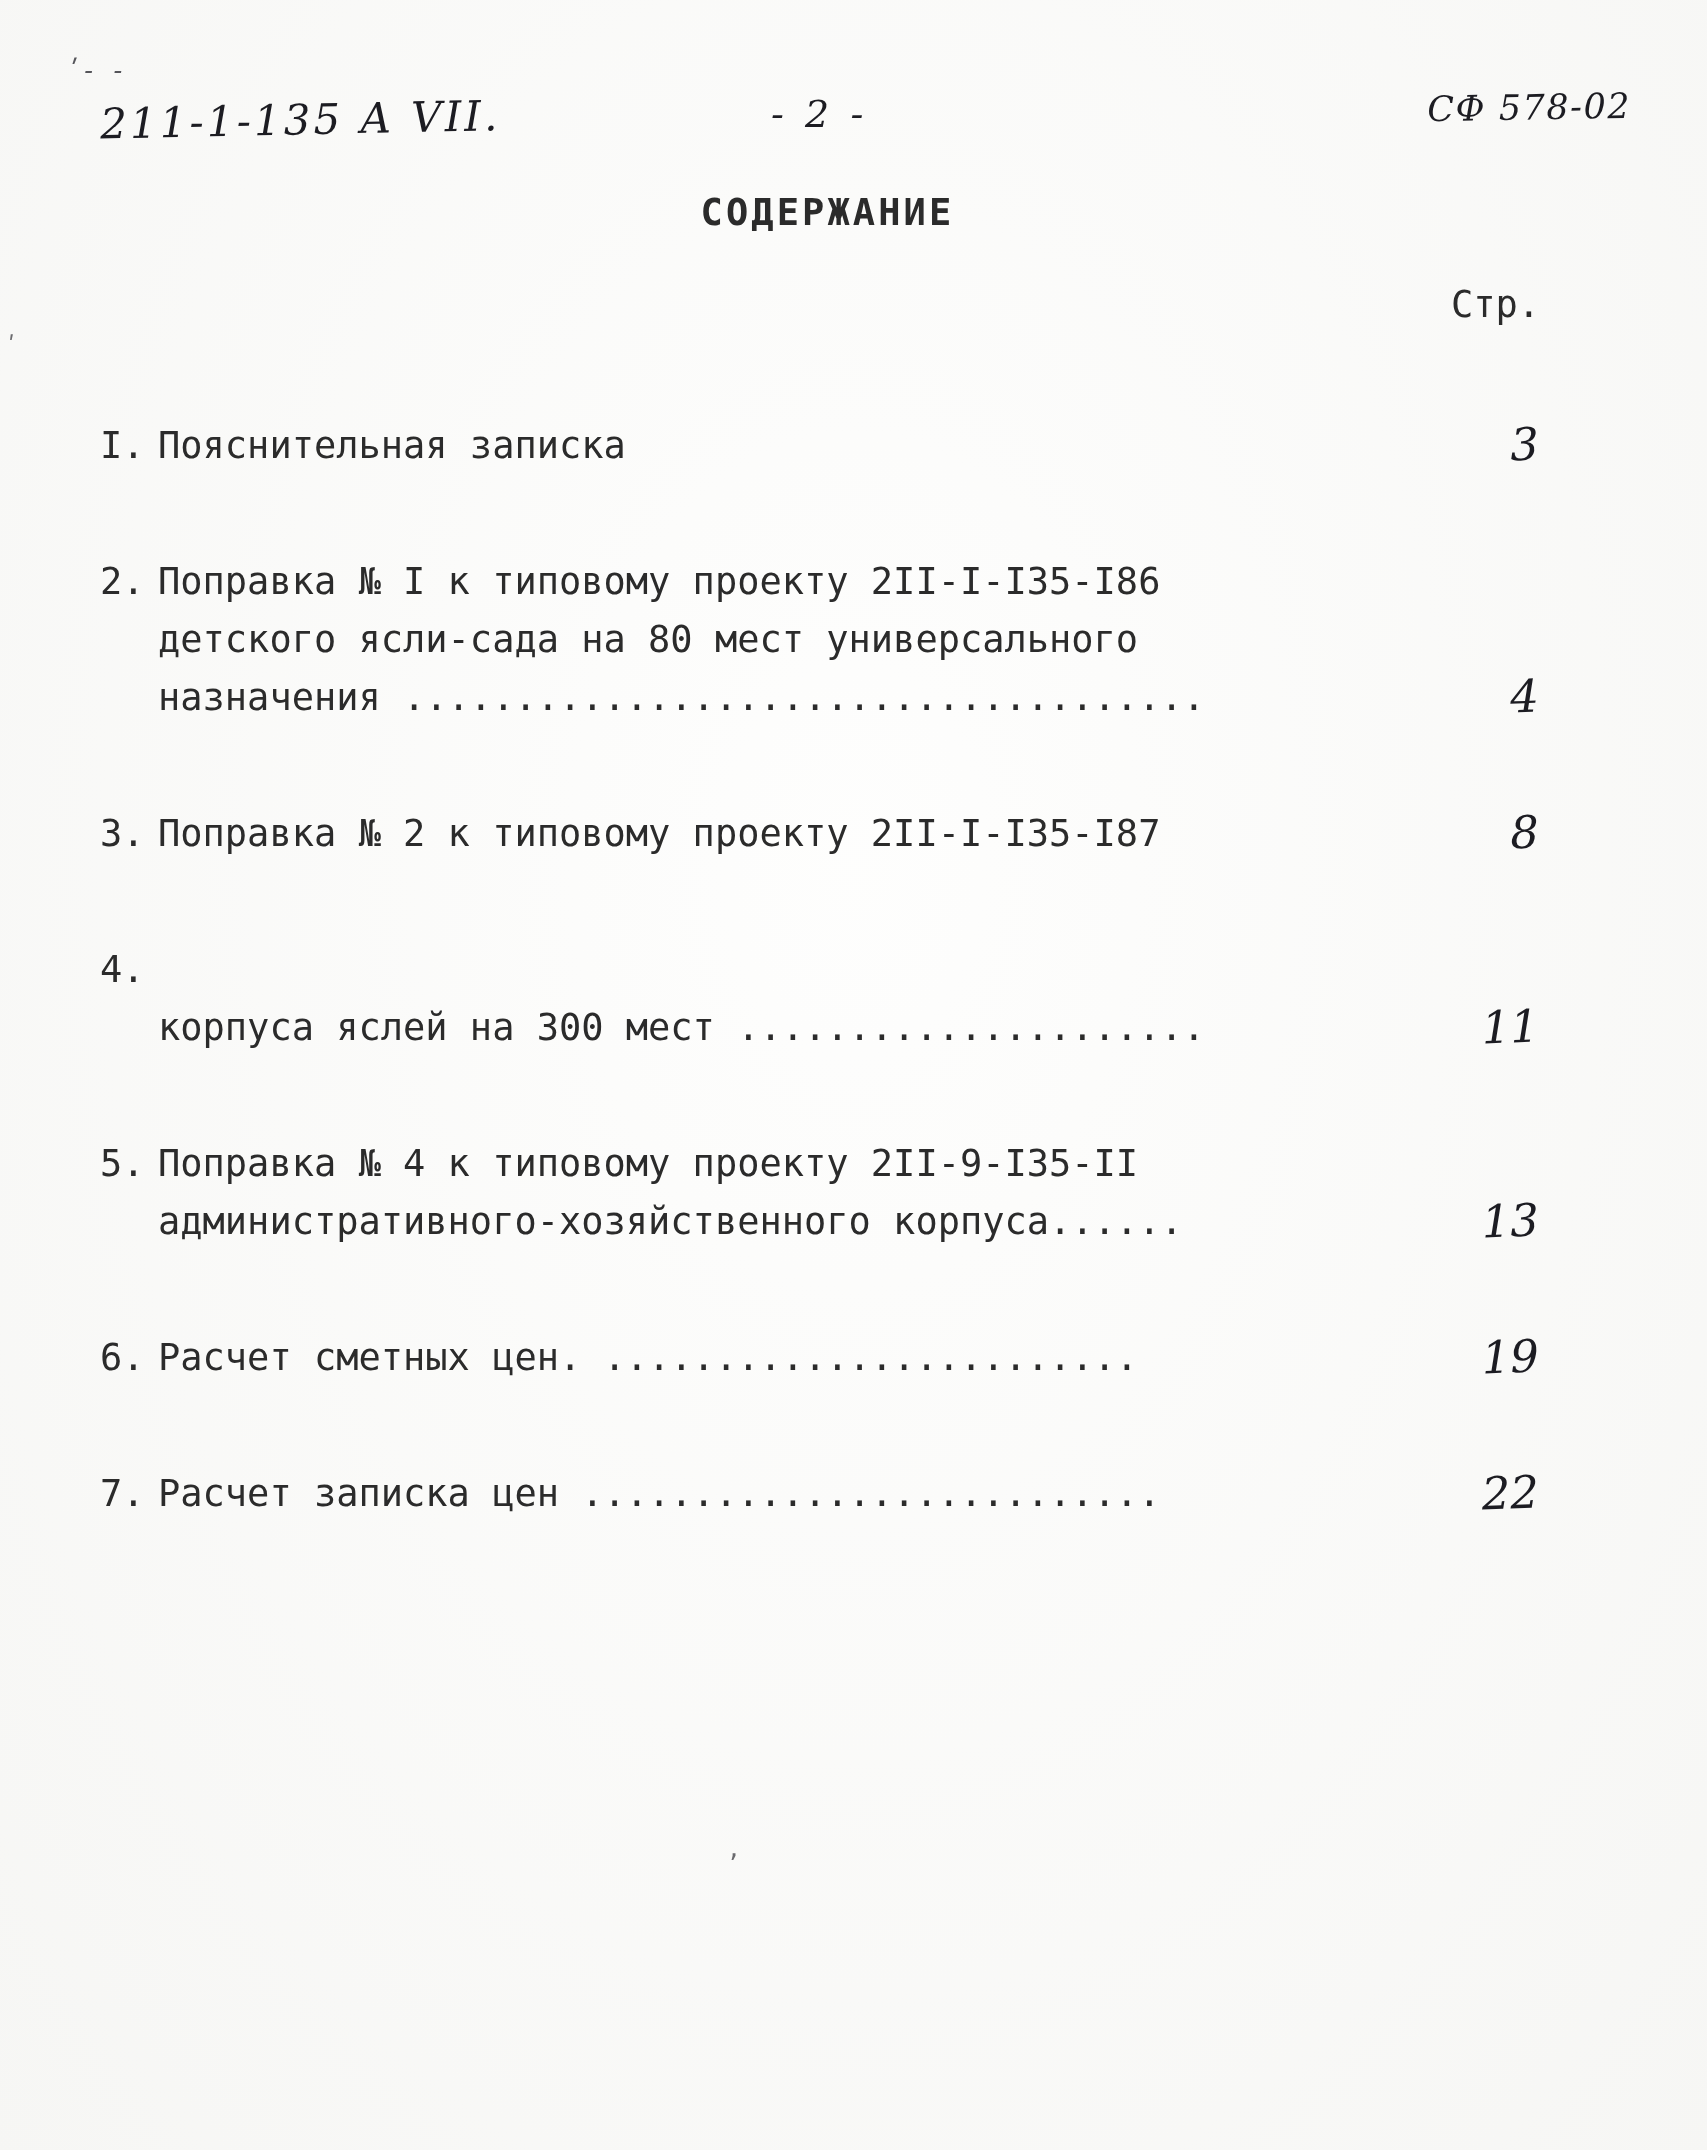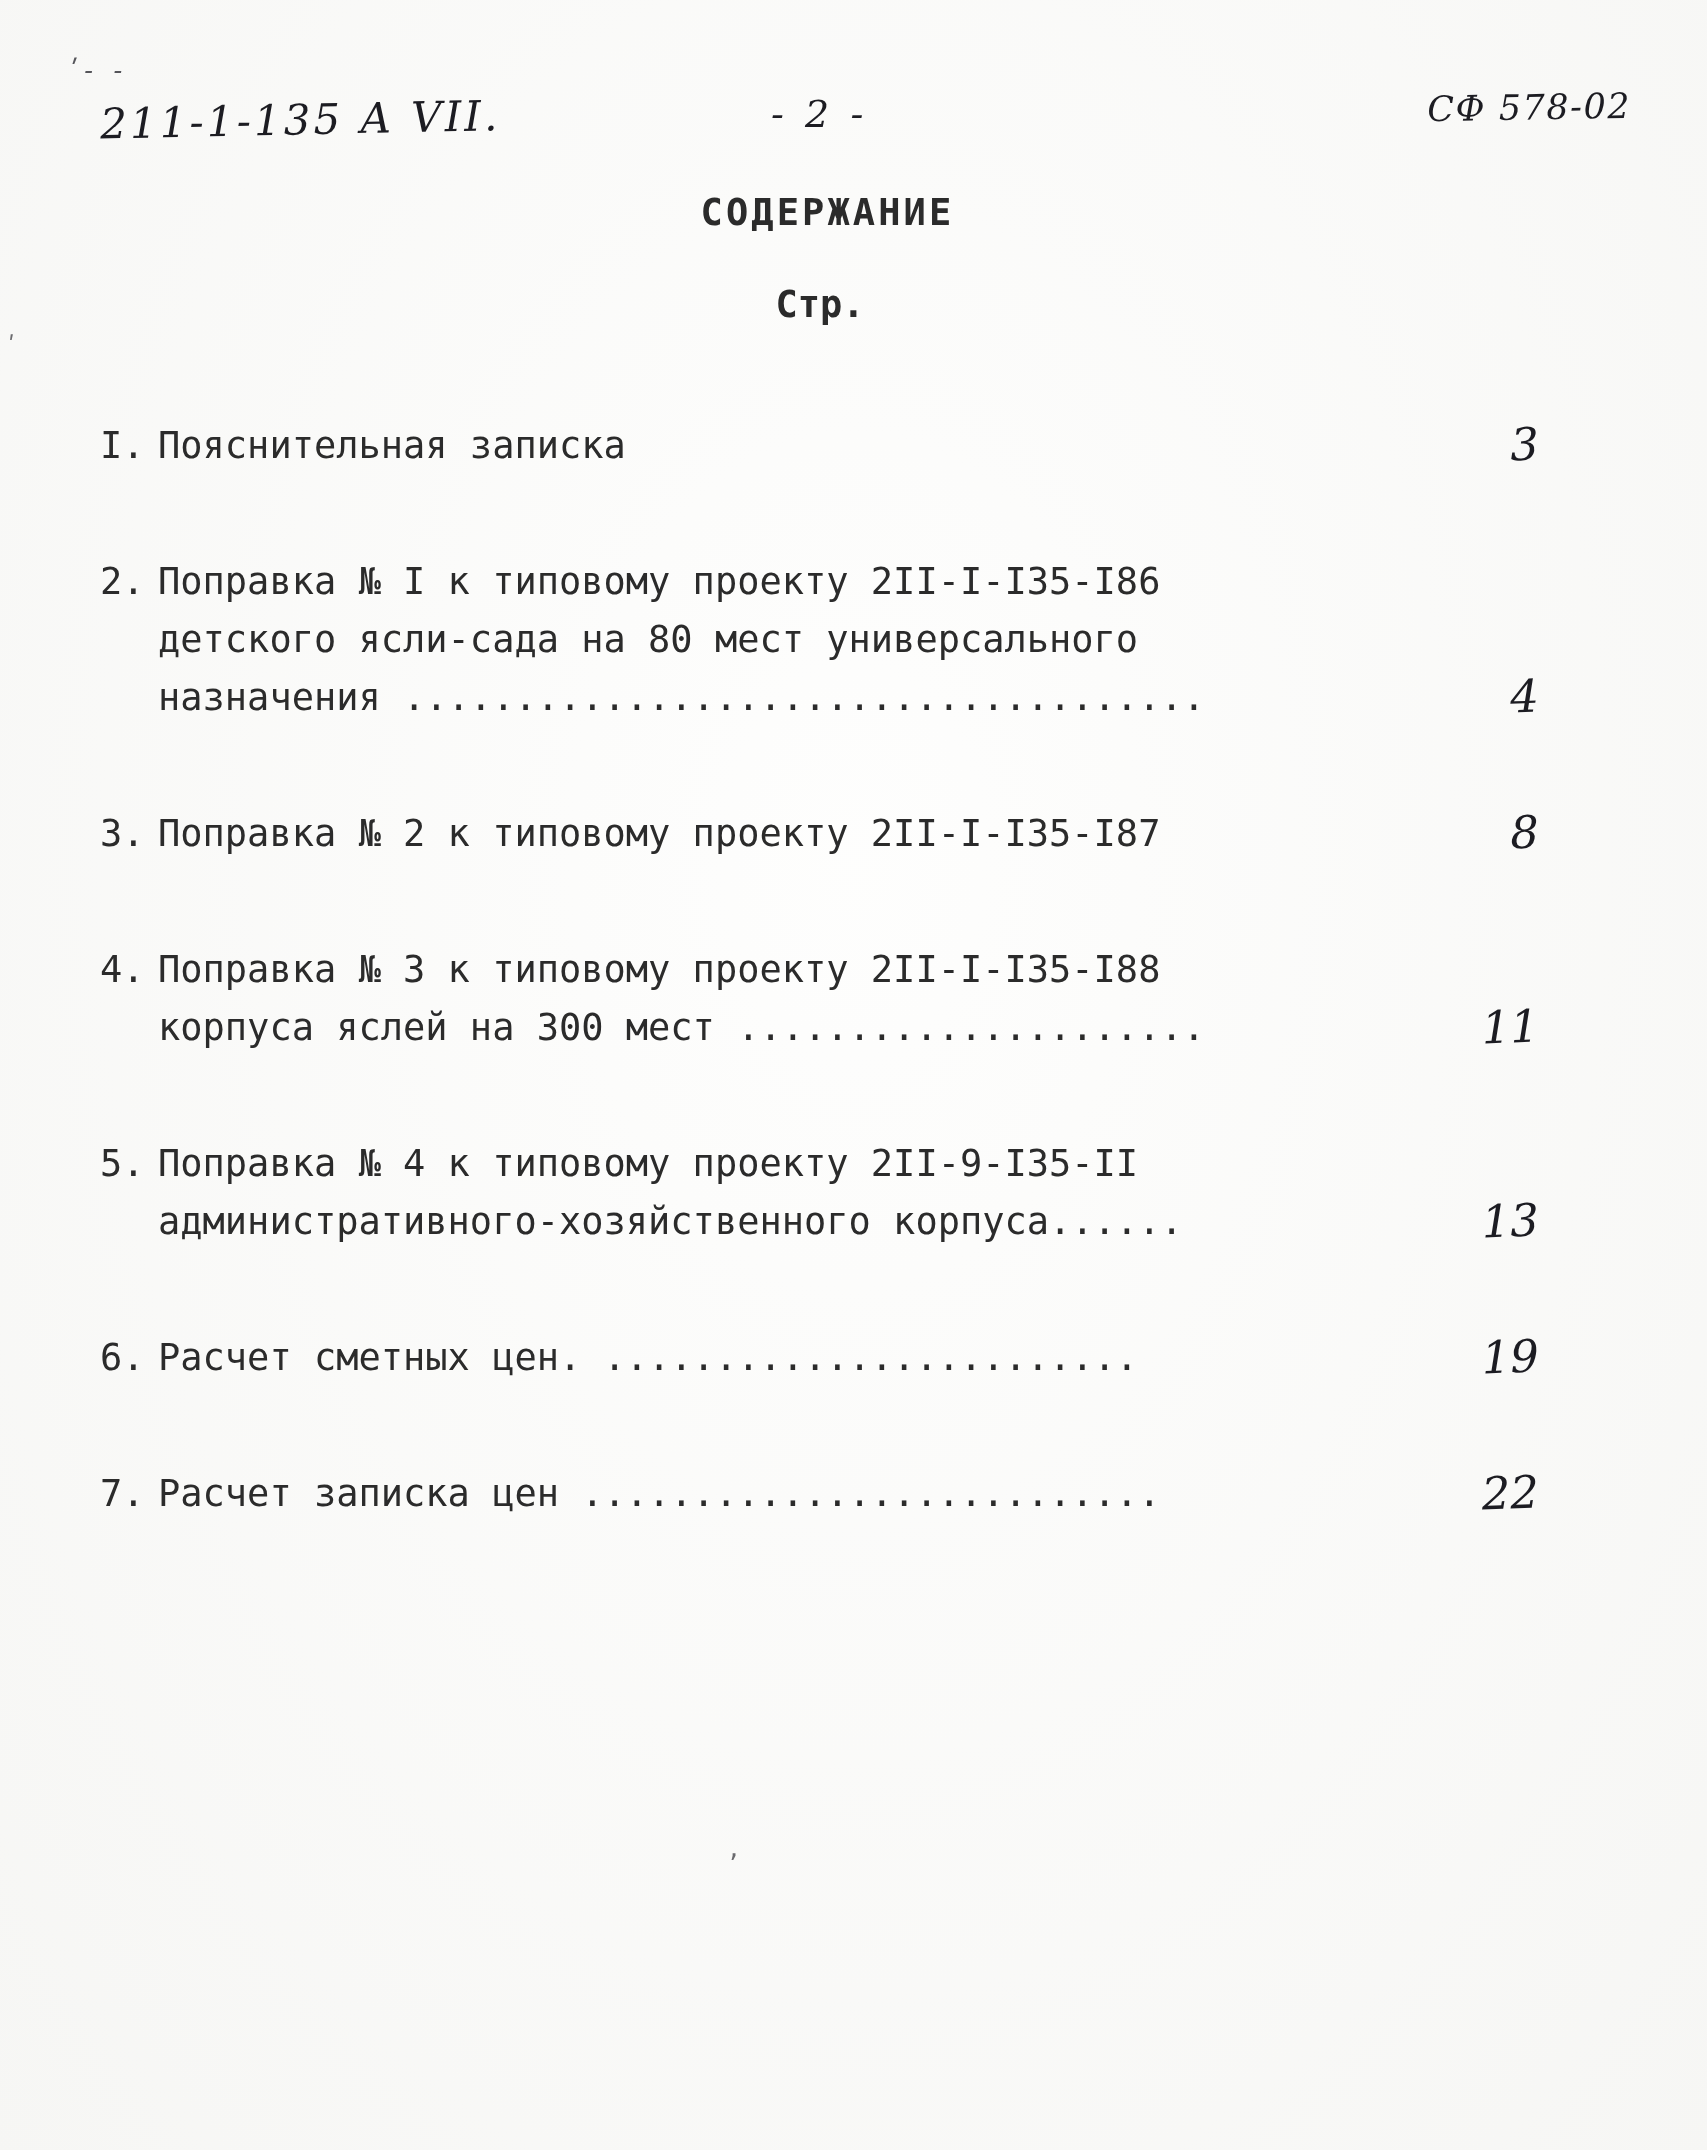--- a/index.html
+++ b/index.html
@@ -67,24 +67,23 @@
   .title{
     margin-top:50px;
     text-align:center;
     font-size:37px;
     font-weight:bold;
     letter-spacing:3.1px;
     transform:translateX(-38px);
   }
   .page-col-label{
     margin-top:49px;
-    text-align:center;
+    text-align:right;
     padding-right:91px;
     font-size:37px;
-    font-weight:bold;
   }
   
   .toc{
     margin-top:91px;
   }
   .toc-item{
     display:flex;
     align-items:flex-end;
     margin-bottom:78px;
   }
@@ -153,21 +152,21 @@
         <div class="toc-page handwritten">4</div>
       </div>
       <div class="toc-item">
         <div class="toc-entry">
           <div class="toc-line"><span class="toc-num">3.</span><span class="toc-text">Поправка № 2 к типовому проекту 2II-I-I35-I87</span></div>
         </div>
         <div class="toc-page handwritten">8</div>
       </div>
       <div class="toc-item">
         <div class="toc-entry">
-          <div class="toc-line"><span class="toc-num">4.</span><span class="toc-text">Поправка № 3 к типовому проекту 2II-I-I35-I88</span></div>
+          <div class="toc-line"><span class="toc-num">4.</span></div>
           <div class="toc-line"><span class="toc-num"></span><span class="toc-text">корпуса яслей на 300 мест .....................</span></div>
         </div>
         <div class="toc-page handwritten">11</div>
       </div>
       <div class="toc-item">
         <div class="toc-entry">
           <div class="toc-line"><span class="toc-num">5.</span><span class="toc-text">Поправка № 4 к типовому проекту 2II-9-I35-II</span></div>
           <div class="toc-line"><span class="toc-num"></span><span class="toc-text">административного-хозяйственного корпуса......</span></div>
         </div>
         <div class="toc-page handwritten">13</div>

